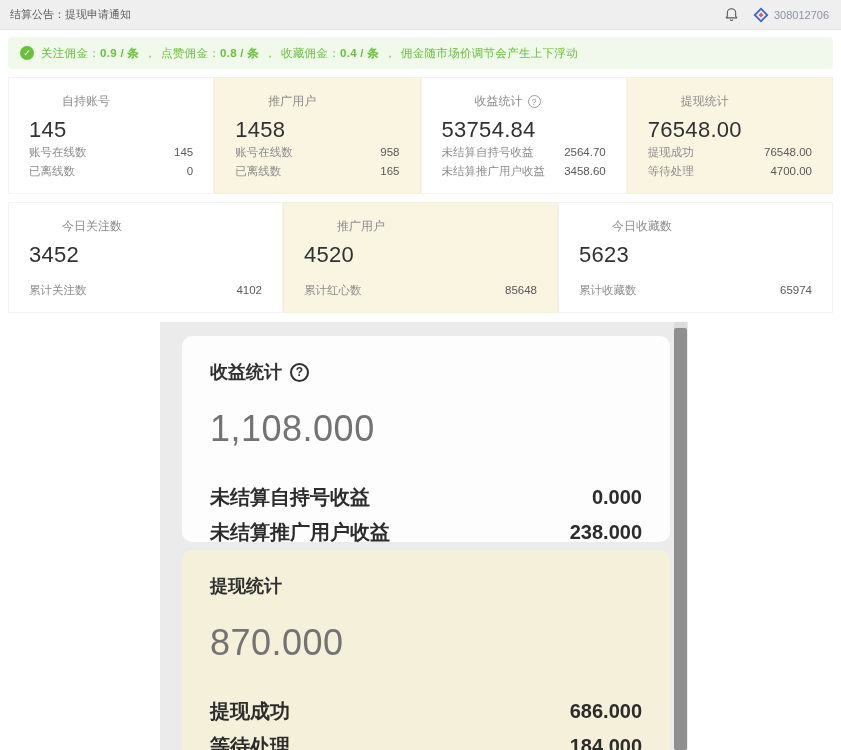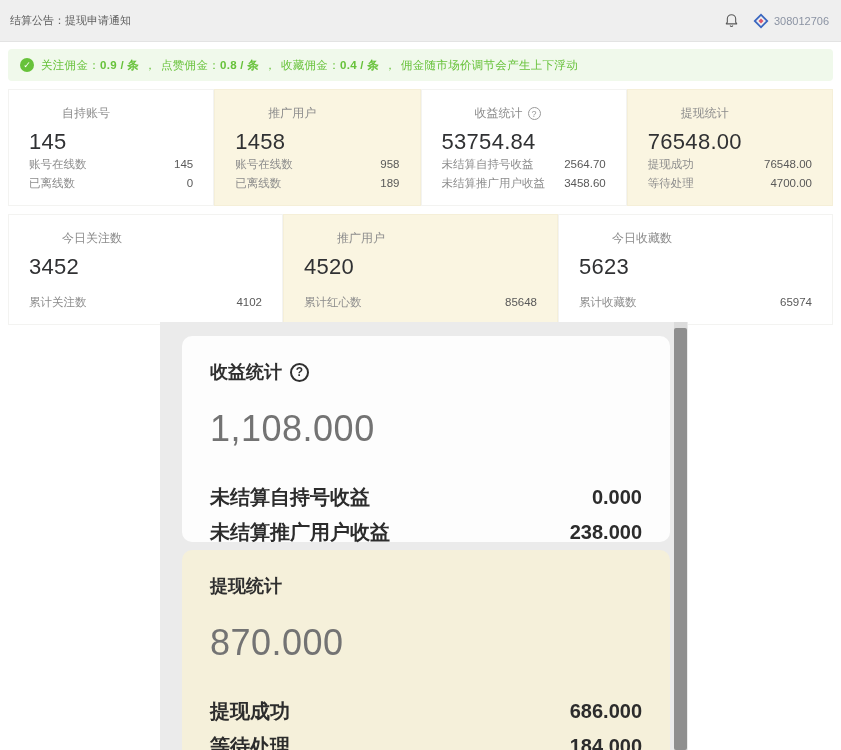--- a/index.html
+++ b/index.html
@@ -1,20 +1,20 @@
 <!DOCTYPE html>
 <html><head>
 <meta charset="utf-8">
 <style>
   * { margin:0; padding:0; box-sizing:border-box; }
   html,body { width:841px; height:750px; overflow:hidden; background:#fff;
     font-family:"Liberation Sans","DejaVu Sans",sans-serif; }
 
   
-  .topbar { height:42px; background:#efefef; border-bottom:1px solid #e3e3e3;
+  .topbar { height:30px; background:#efefef; border-bottom:1px solid #e3e3e3;
     display:flex; align-items:center; justify-content:space-between; padding:0 12px 0 10px; }
   .topbar-title { font-size:11px; color:#5f5f5f; }
   .topbar-right { display:flex; align-items:center; gap:14px; }
   .bell { width:15px; height:15px; display:block; cursor:pointer; }
   .logo-wrap { display:flex; align-items:center; gap:5px; cursor:pointer; }
   .logo { width:16px; height:16px; display:block; }
   .uid { font-size:11px; color:#8b93a3; }
 
   
   .banner { margin:7px 8px 0 8px; background:#f0f9eb; border-radius:4px;
@@ -111,21 +111,21 @@
         <span>推广用户</span>
       </div>
     <div class="card-value">1458</div>
     <div class="card-rows">
       <div class="crow">
         <span class="lbl">账号在线数</span>
         <span class="val">958</span>
       </div>
       <div class="crow">
         <span class="lbl">已离线数</span>
-        <span class="val">189</span>
+        <span class="val">165</span>
       </div>
     </div>
   </div>
 
   <div class="card">
     <div class="card-title">
       <span>收益统计</span>
       <span class="help-s">?</span>
     </div>
     <div class="card-value">53754.84</div>

